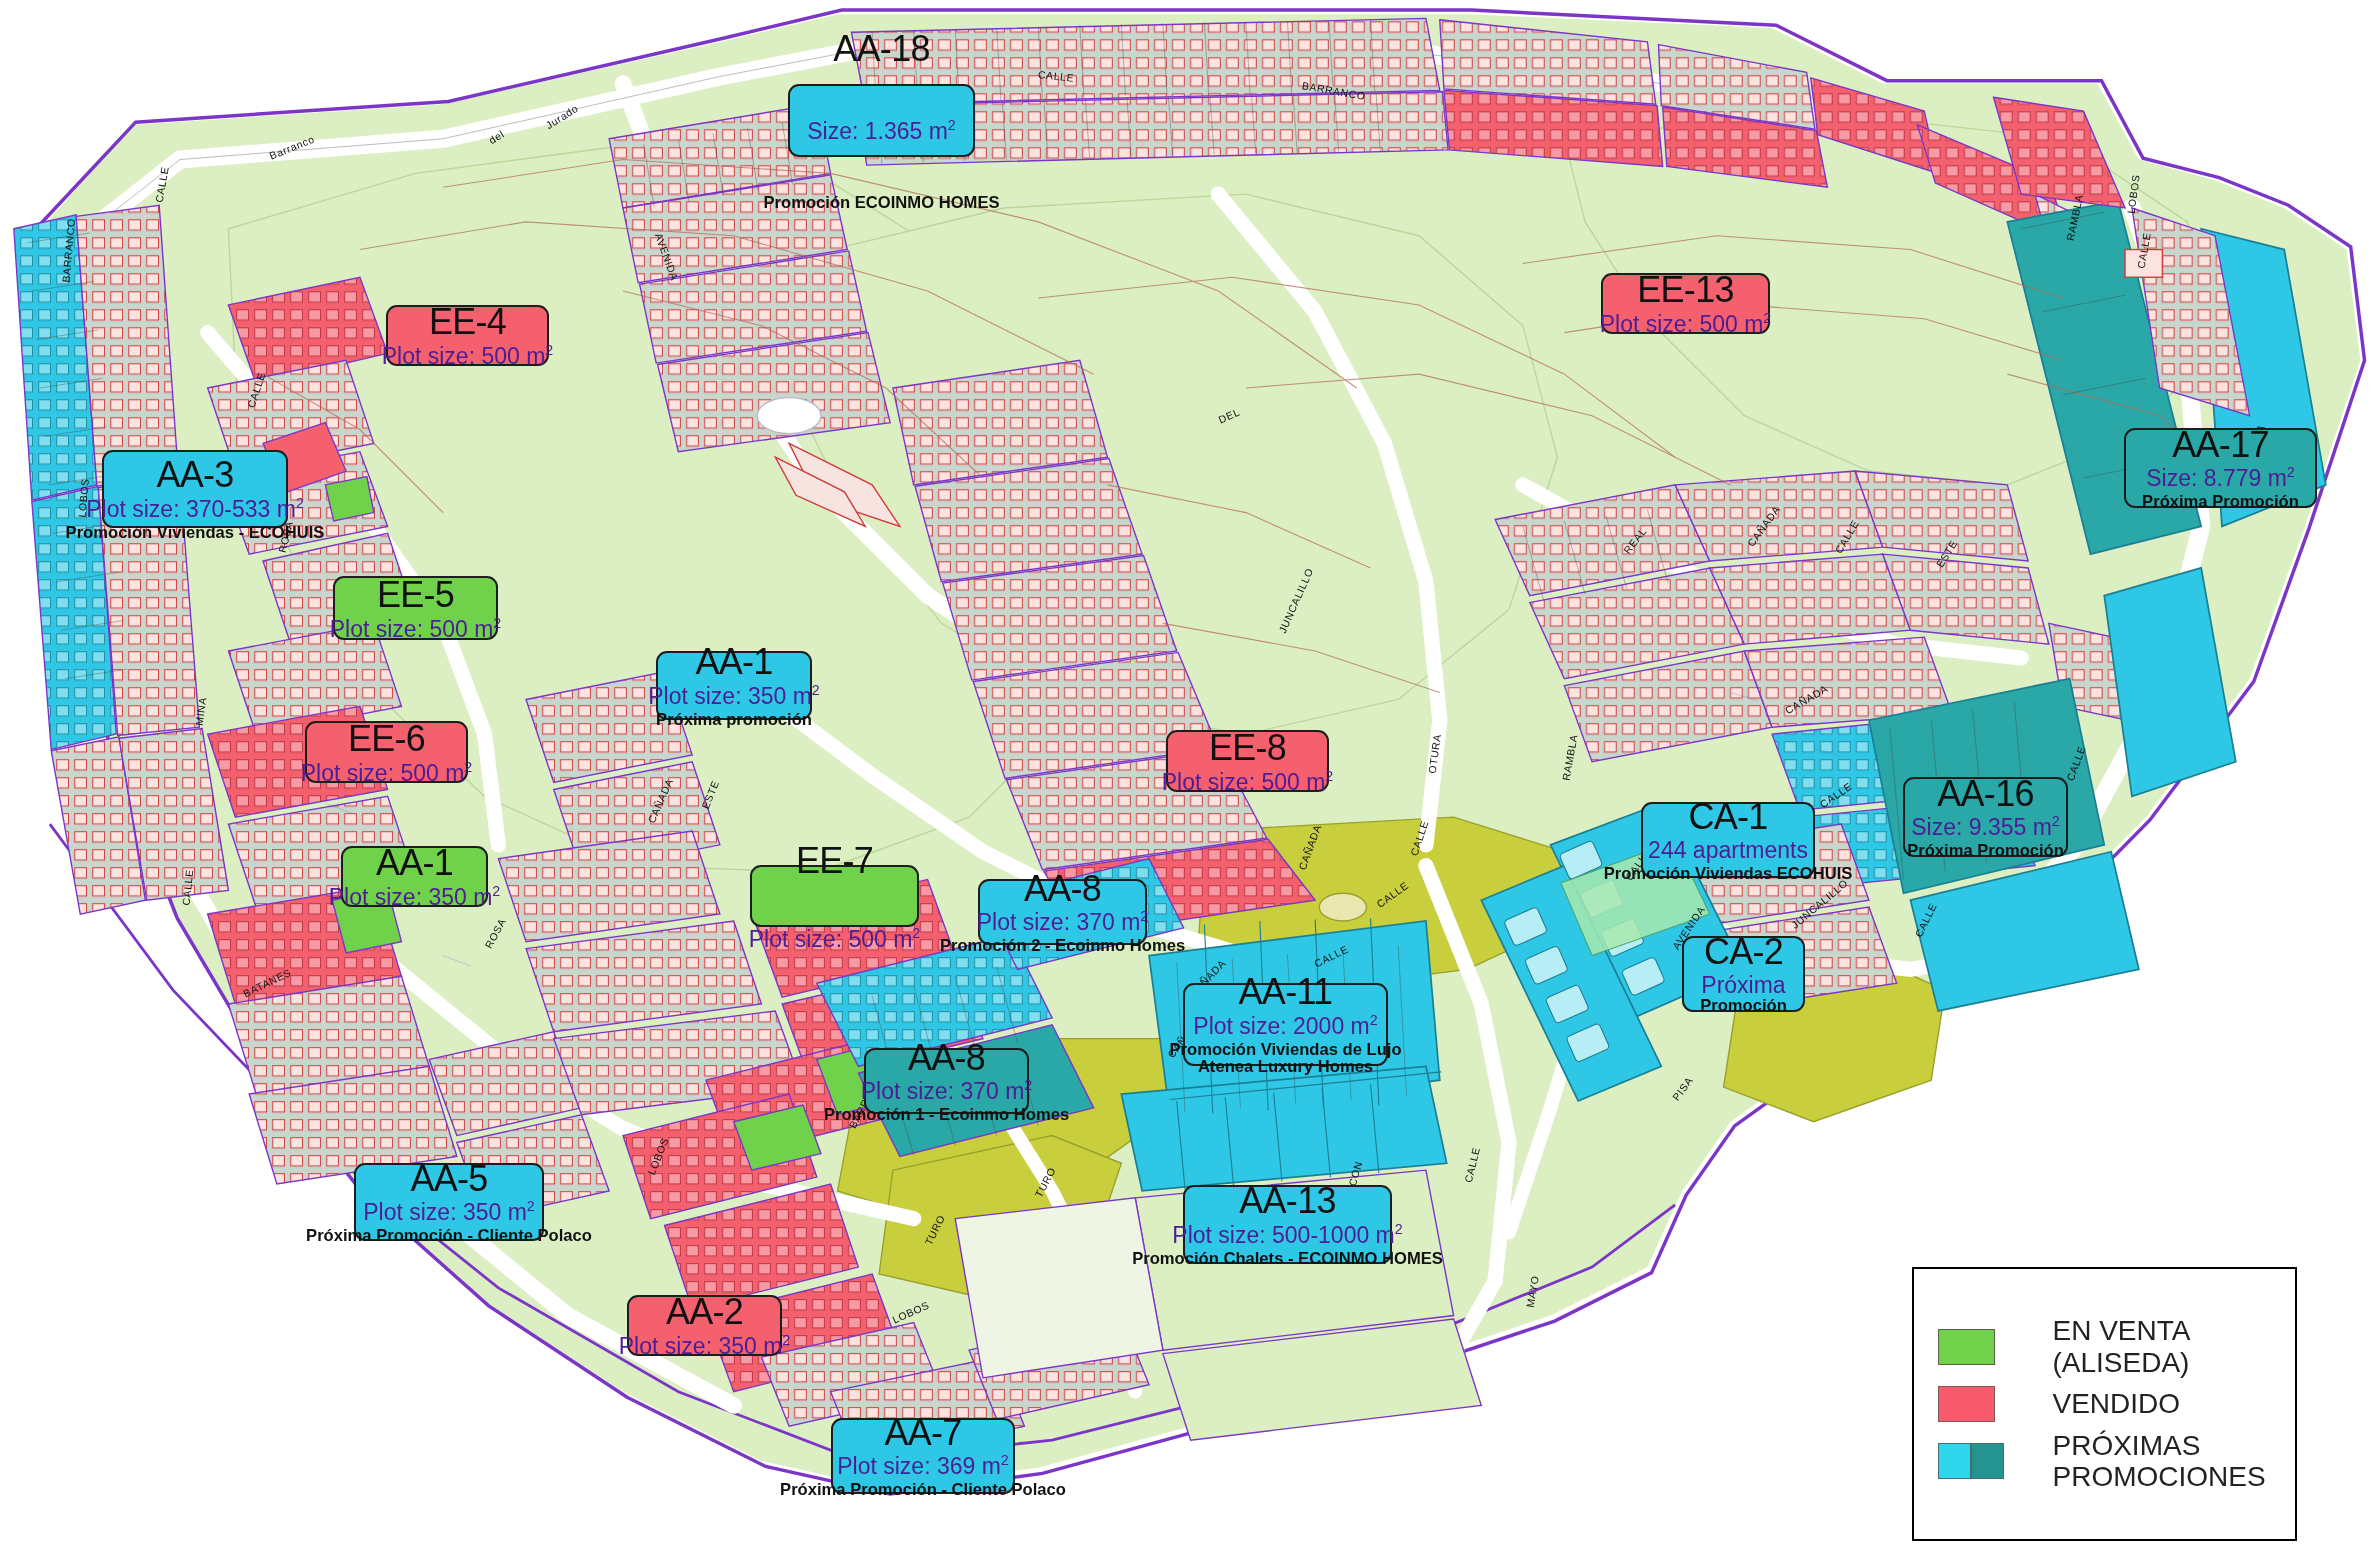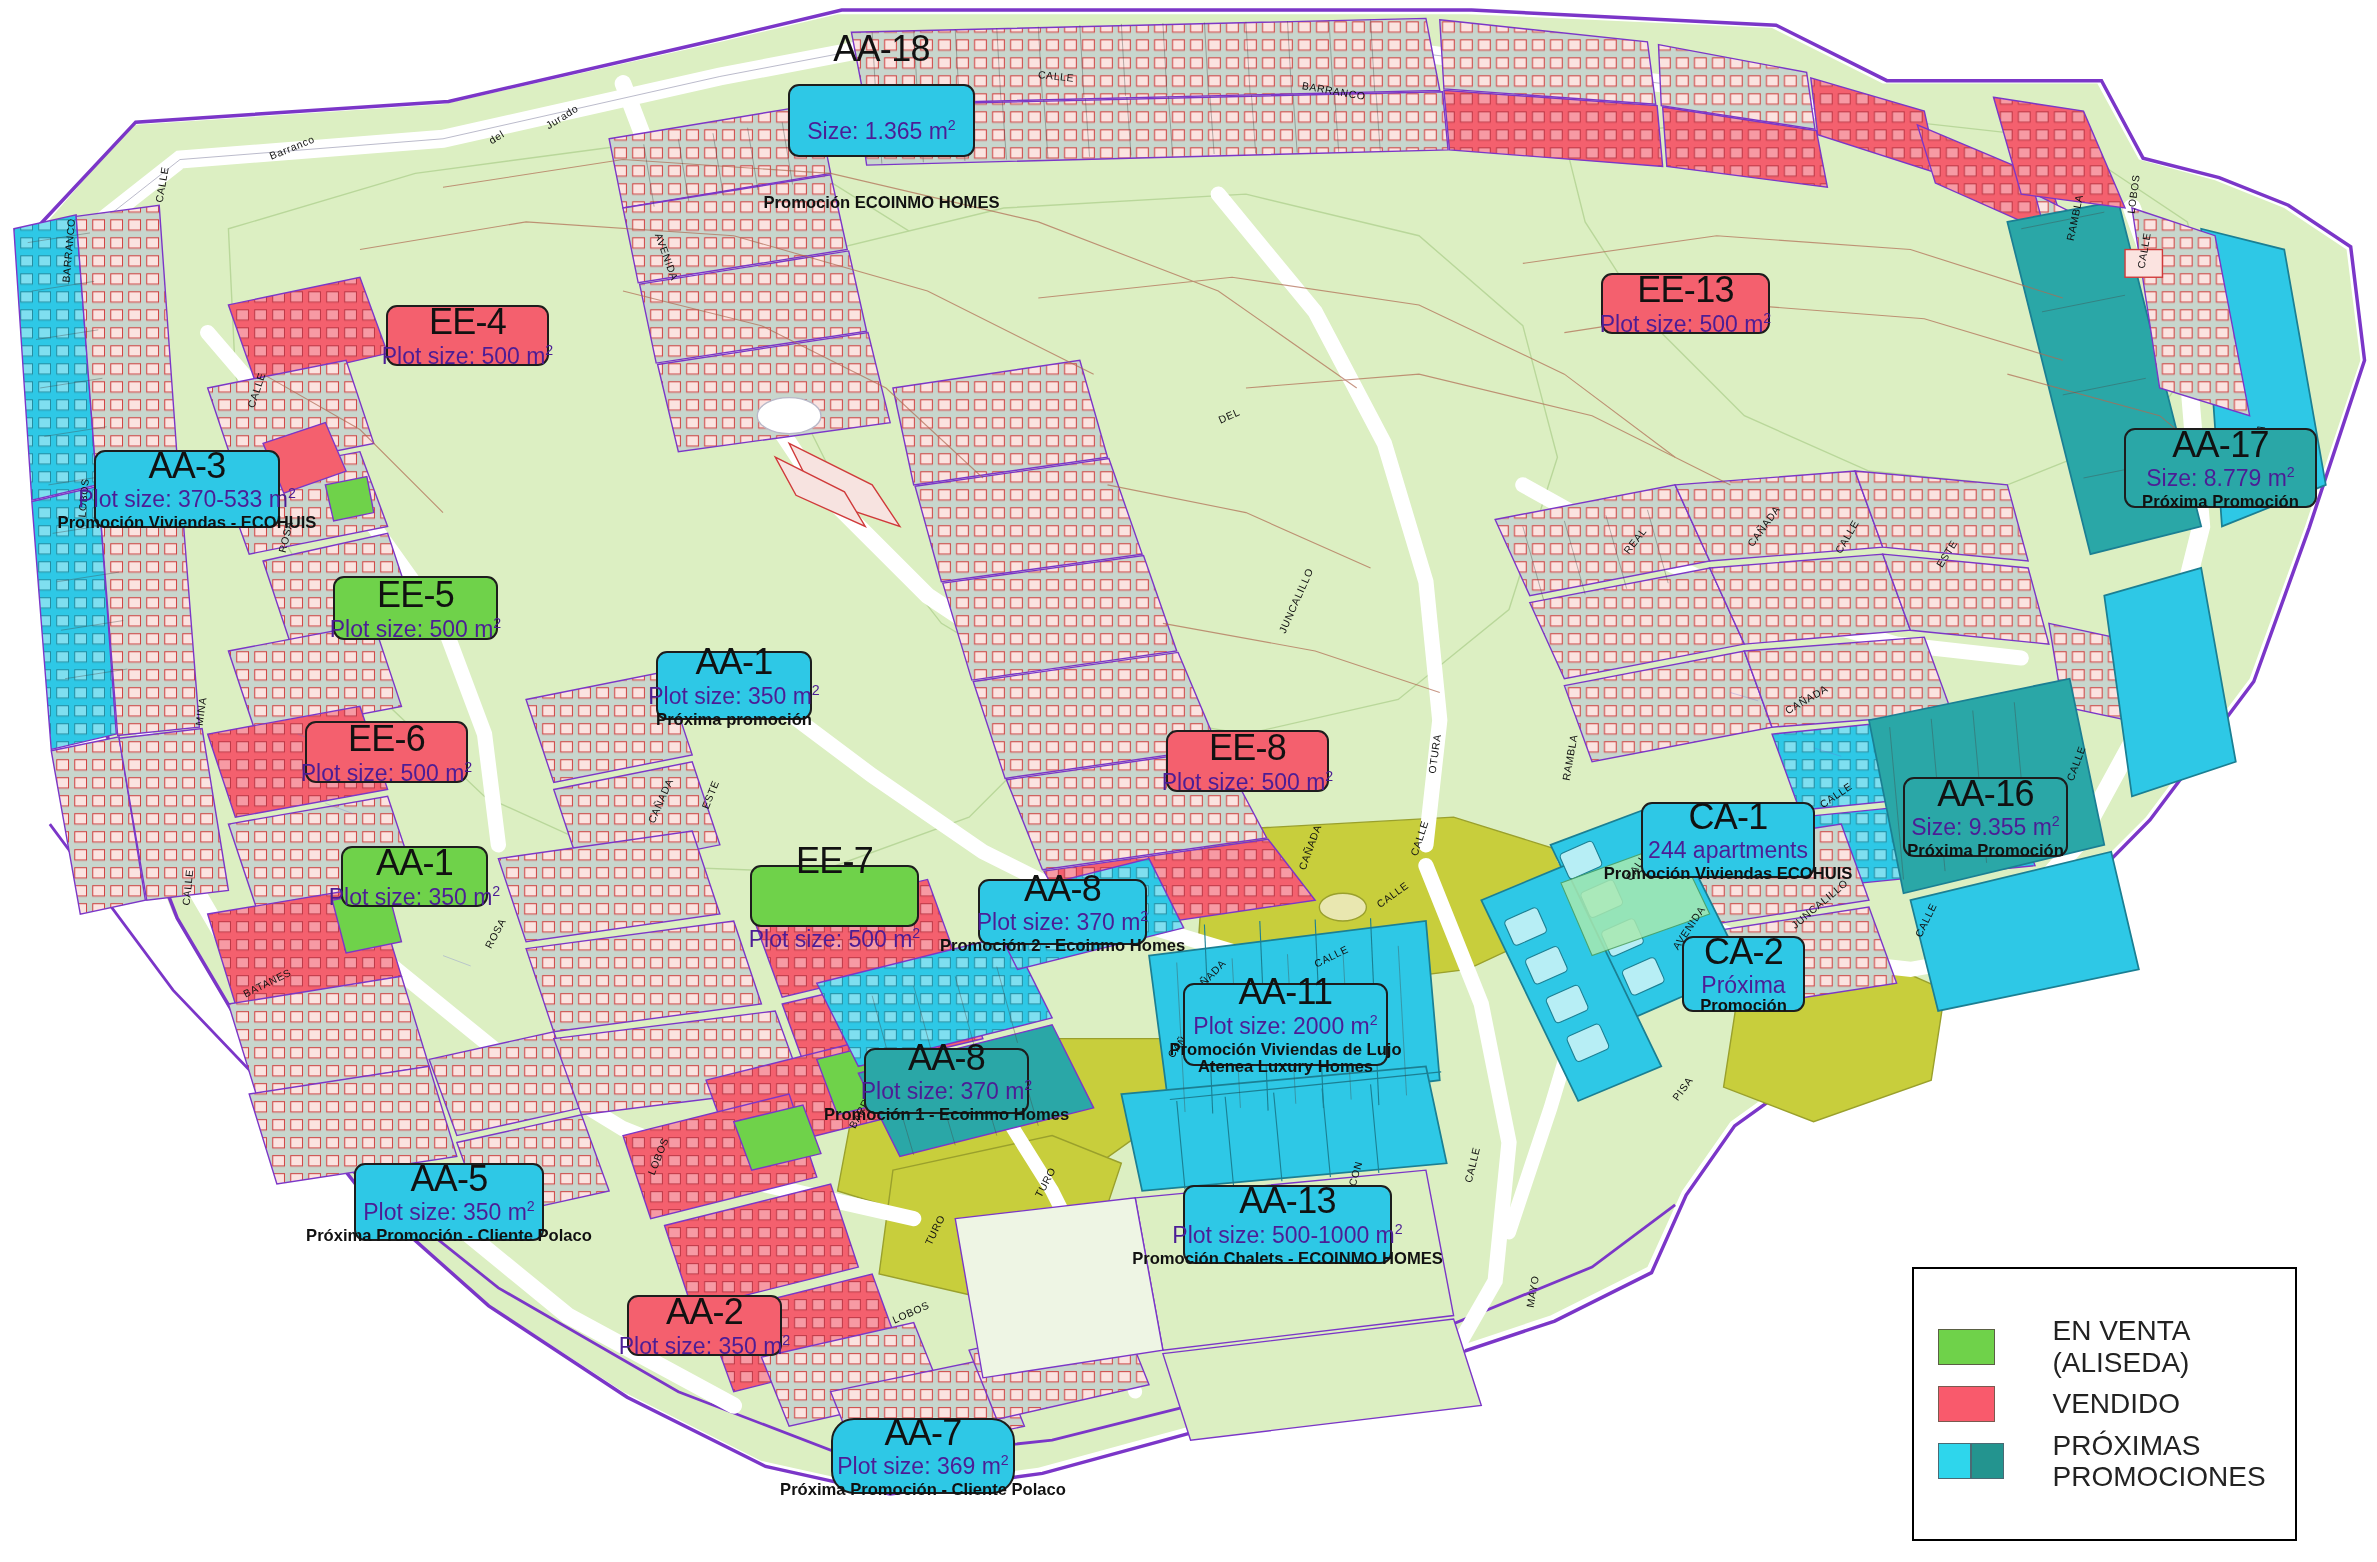--- a/index.html
+++ b/index.html
@@ -414,21 +414,21 @@
       </div>
       <div class="callout cl-red" style="left: 386px; top: 305px; width: 163px; height: 61px;">
         <div class="c-title">EE-4</div>
         <div class="c-size">Plot size: 500 m<sup>2</sup></div>
       </div>
       <div class="callout cl-teal" style="left: 2124px; top: 428px; width: 193px; height: 80px;">
         <div class="c-title">AA-17</div>
         <div class="c-size">Size: 8.779 m<sup>2</sup></div>
         <div class="c-sub">Próxima Promoción</div>
       </div>
-      <div class="callout cl-blue" style="left: 94px; top: 450px; width: 186px; height: 78px;">
+      <div class="callout cl-blue" style="left: 102px; top: 450px; width: 186px; height: 78px; justify-content: space-between;">
         <div class="c-title">AA-3</div>
         <div class="c-size">Plot size: 370-533 m<sup>2</sup></div>
         <div class="c-sub">Promoción Viviendas - ECOHUIS</div>
       </div>
       <div class="callout cl-green" style="left: 333px; top: 576px; width: 165px; height: 64px;">
         <div class="c-title">EE-5</div>
         <div class="c-size">Plot size: 500 m<sup>2</sup></div>
       </div>
       <div class="callout cl-blue" style="left: 656px; top: 651px; width: 156px; height: 69px;">
         <div class="c-title">AA-1</div>
@@ -489,21 +489,21 @@
       </div>
       <div class="callout cl-blue" style="left: 1183px; top: 1185px; width: 209px; height: 79px;">
         <div class="c-title">AA-13</div>
         <div class="c-size">Plot size: 500-1000 m<sup>2</sup></div>
         <div class="c-sub">Promoción Chalets - ECOINMO HOMES</div>
       </div>
       <div class="callout cl-red" style="left: 627px; top: 1295px; width: 155px; height: 61px;">
         <div class="c-title">AA-2</div>
         <div class="c-size">Plot size: 350 m<sup>2</sup></div>
       </div>
-      <div class="callout cl-blue" style="left: 831px; top: 1418px; width: 184px; height: 76px; border-radius: 23px;">
+      <div class="callout cl-blue" style="left: 831px; top: 1418px; width: 184px; height: 76px;">
         <div class="c-title">AA-7</div>
         <div class="c-size">Plot size: 369 m<sup>2</sup></div>
         <div class="c-sub">Próxima Promoción - Cliente Polaco</div>
       </div>
     </div>
 
   <div id="legend">
     <div class="legend-row">
       <div class="legend-swatches">
         <div class="sw sw-green"></div>

